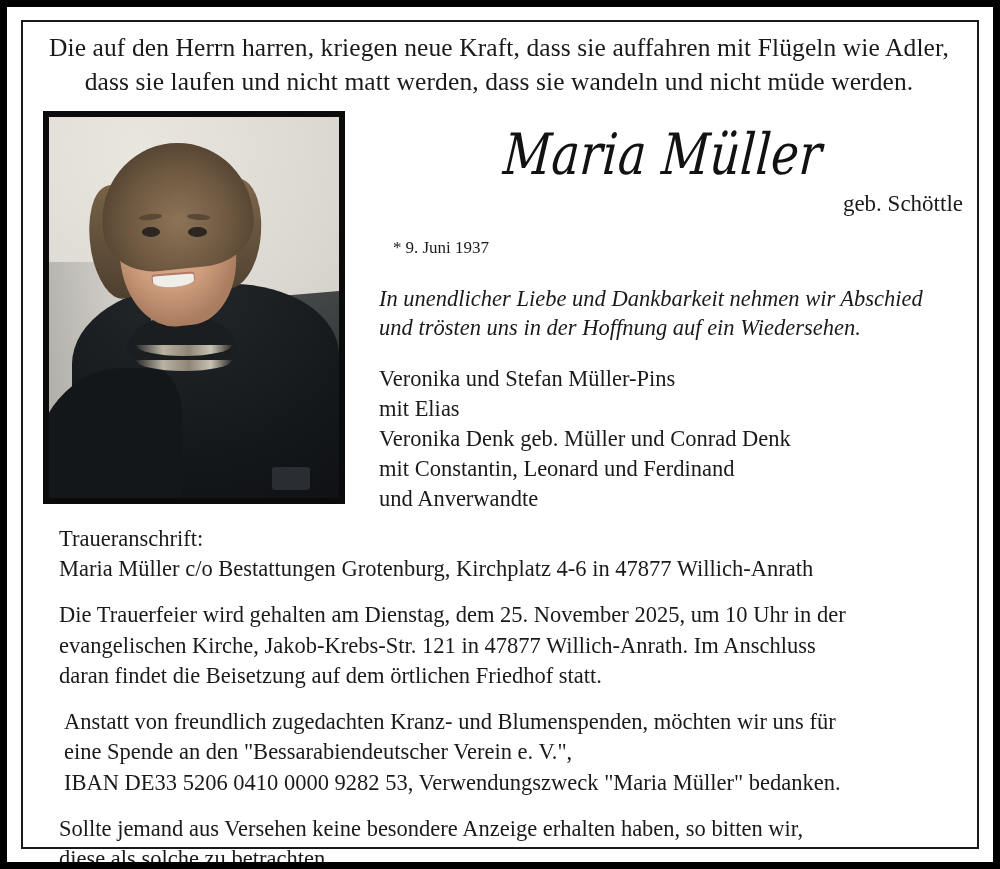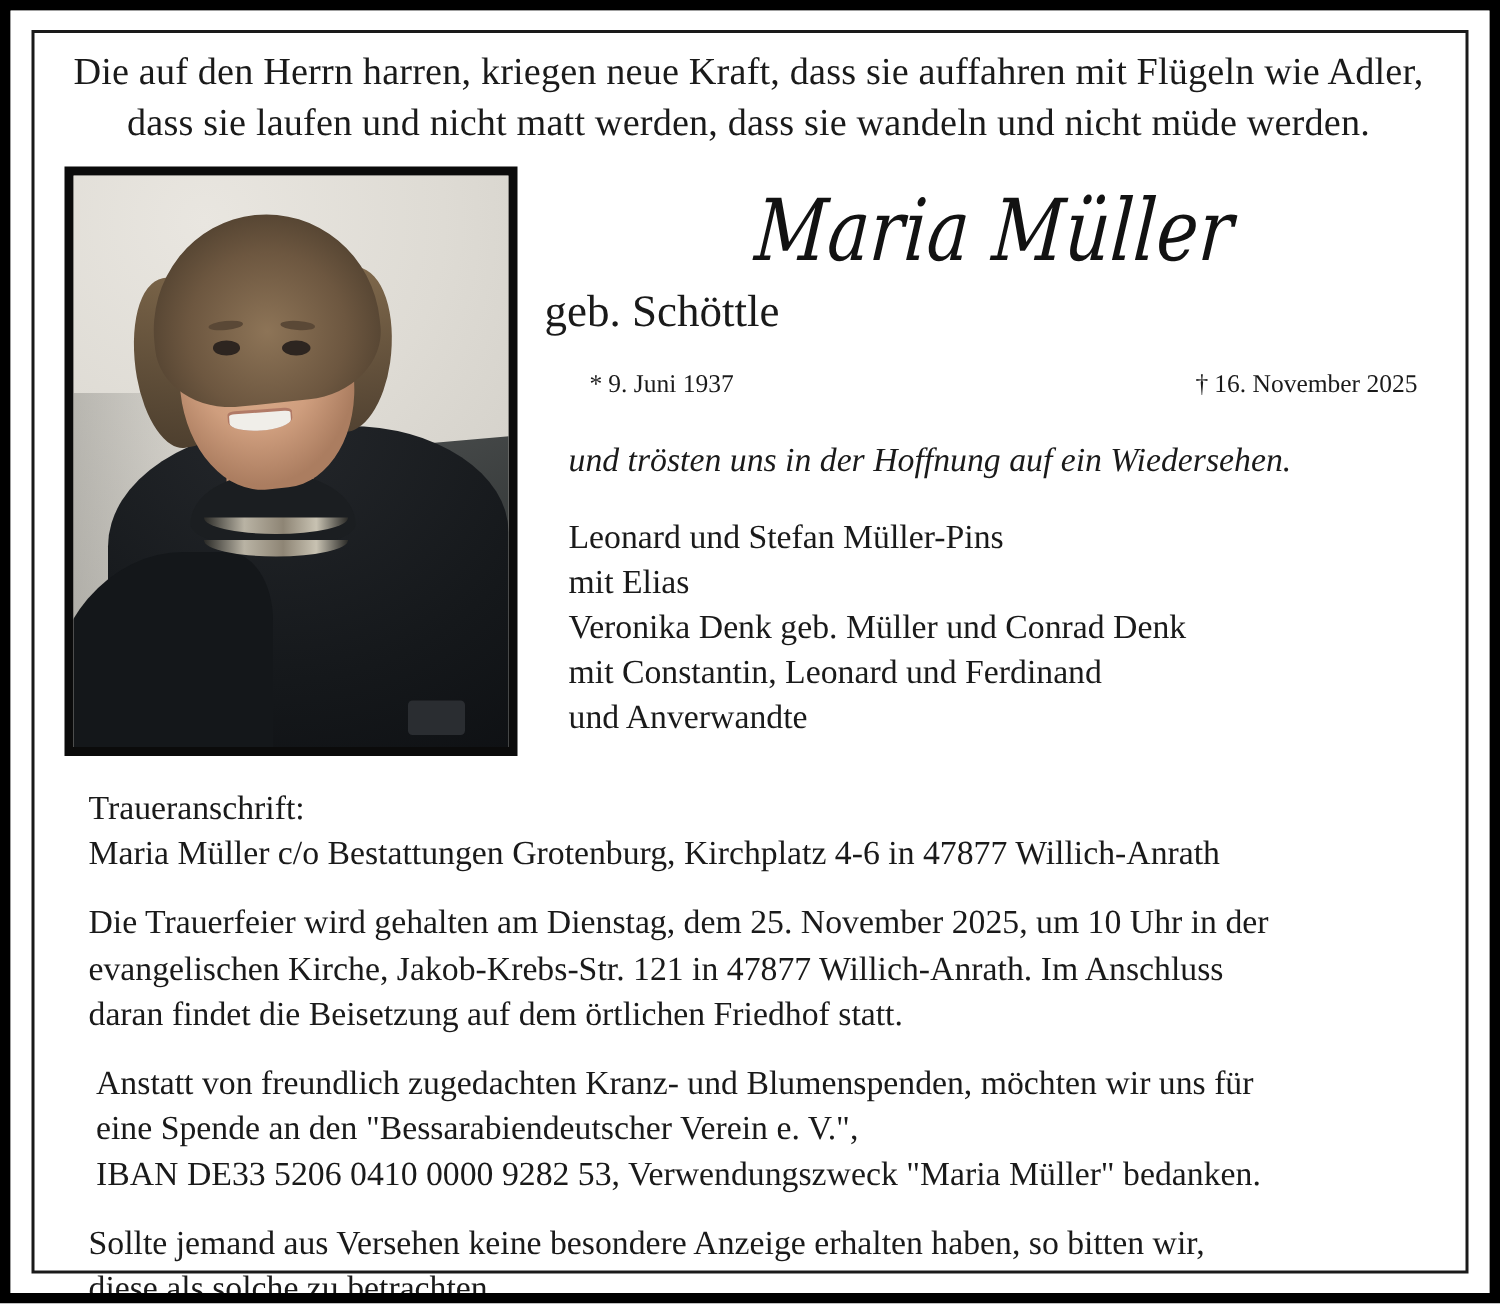--- a/index.html
+++ b/index.html
@@ -199,22 +199,22 @@
     font-family: "DejaVu Serif", "Liberation Serif", serif;
     font-weight: 400;
     letter-spacing: 0.5px;
     transform: scaleX(0.82) skewX(-5deg);
     transform-origin: center center;
     margin-top: 14px;
     color: #121212;
   }
 
   .maiden {
-    text-align: left;
-    font-size: 30px;
+    text-align: right;
+    font-size: 23px;
     margin-top: 8px;
     color: #1a1a1a;
   }
 
   .dates {
     display: flex;
     justify-content: space-between;
     font-size: 17px;
     margin-top: 21px;
     padding: 0 18px 0 30px;
@@ -298,31 +298,29 @@
       </div>
 
       <div class="right-col">
         <div class="name">Maria Müller</div>
         <div class="maiden">geb. Schöttle</div>
 
         <div class="dates">
           <span>
             <span class="sym">*</span><span>9. Juni 1937</span>
           </span>
-          <span>
-            <span class="sym">†</span><span>16. November 2025</span>
-          </span>
         </div>
 
         <div class="epitaph">
+          <div>In unendlicher Liebe und Dankbarkeit nehmen wir Abschied</div>
           <div>und trösten uns in der Hoffnung auf ein Wiedersehen.</div>
         </div>
 
         <div class="family">
-          <div>Leonard und Stefan Müller-Pins</div>
+          <div>Veronika und Stefan Müller-Pins</div>
           <div>mit Elias</div>
           <div>Veronika Denk geb. Müller und Conrad Denk</div>
           <div>mit Constantin, Leonard und Ferdinand</div>
           <div>und Anverwandte</div>
         </div>
       </div>
     </div>
 
     <div class="lower">
 

